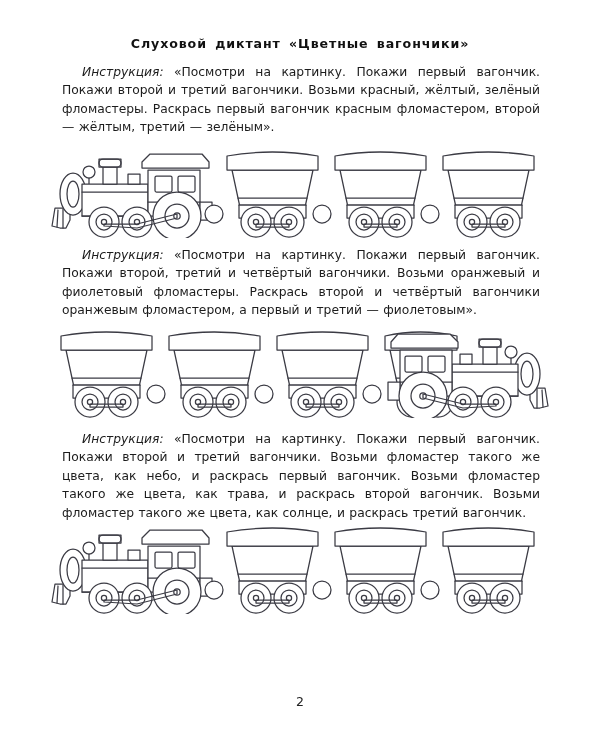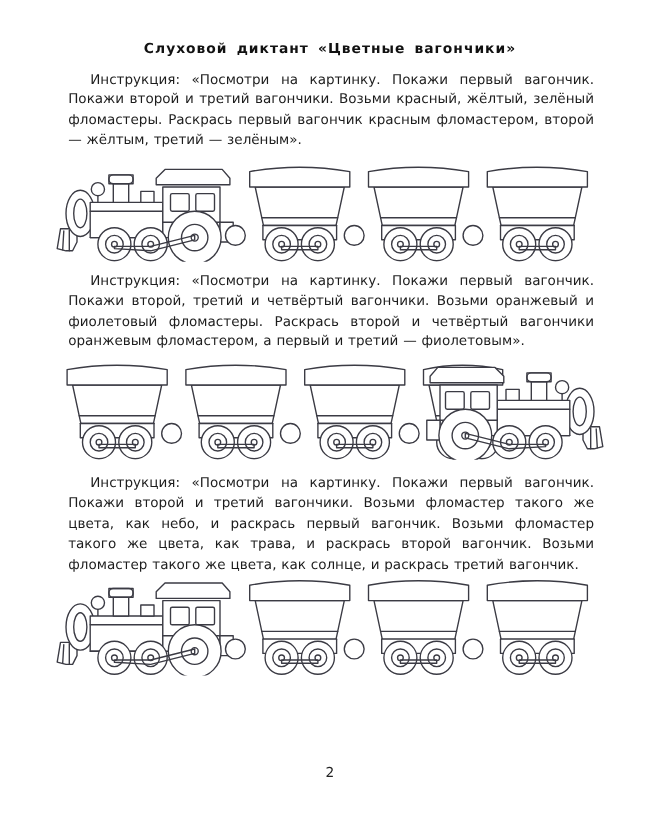--- a/index.html
+++ b/index.html
@@ -37,20 +37,21 @@
     position: absolute;
     left: 62px;
     width: 478px;
     font-size: 12.3px;
     line-height: 18.4px;
     text-align: justify;
     color: #1c1c1c;
     word-spacing: 0.5px;
   }
   .para .lead {
+    font-style: italic;
   }
   .para .indent {
     display: inline-block;
     width: 20px;
   }
   #para-1 { top: 63px; }
   #para-2 { top: 246px; }
   #para-3 { top: 430px; }
 
   .train-wrap {

